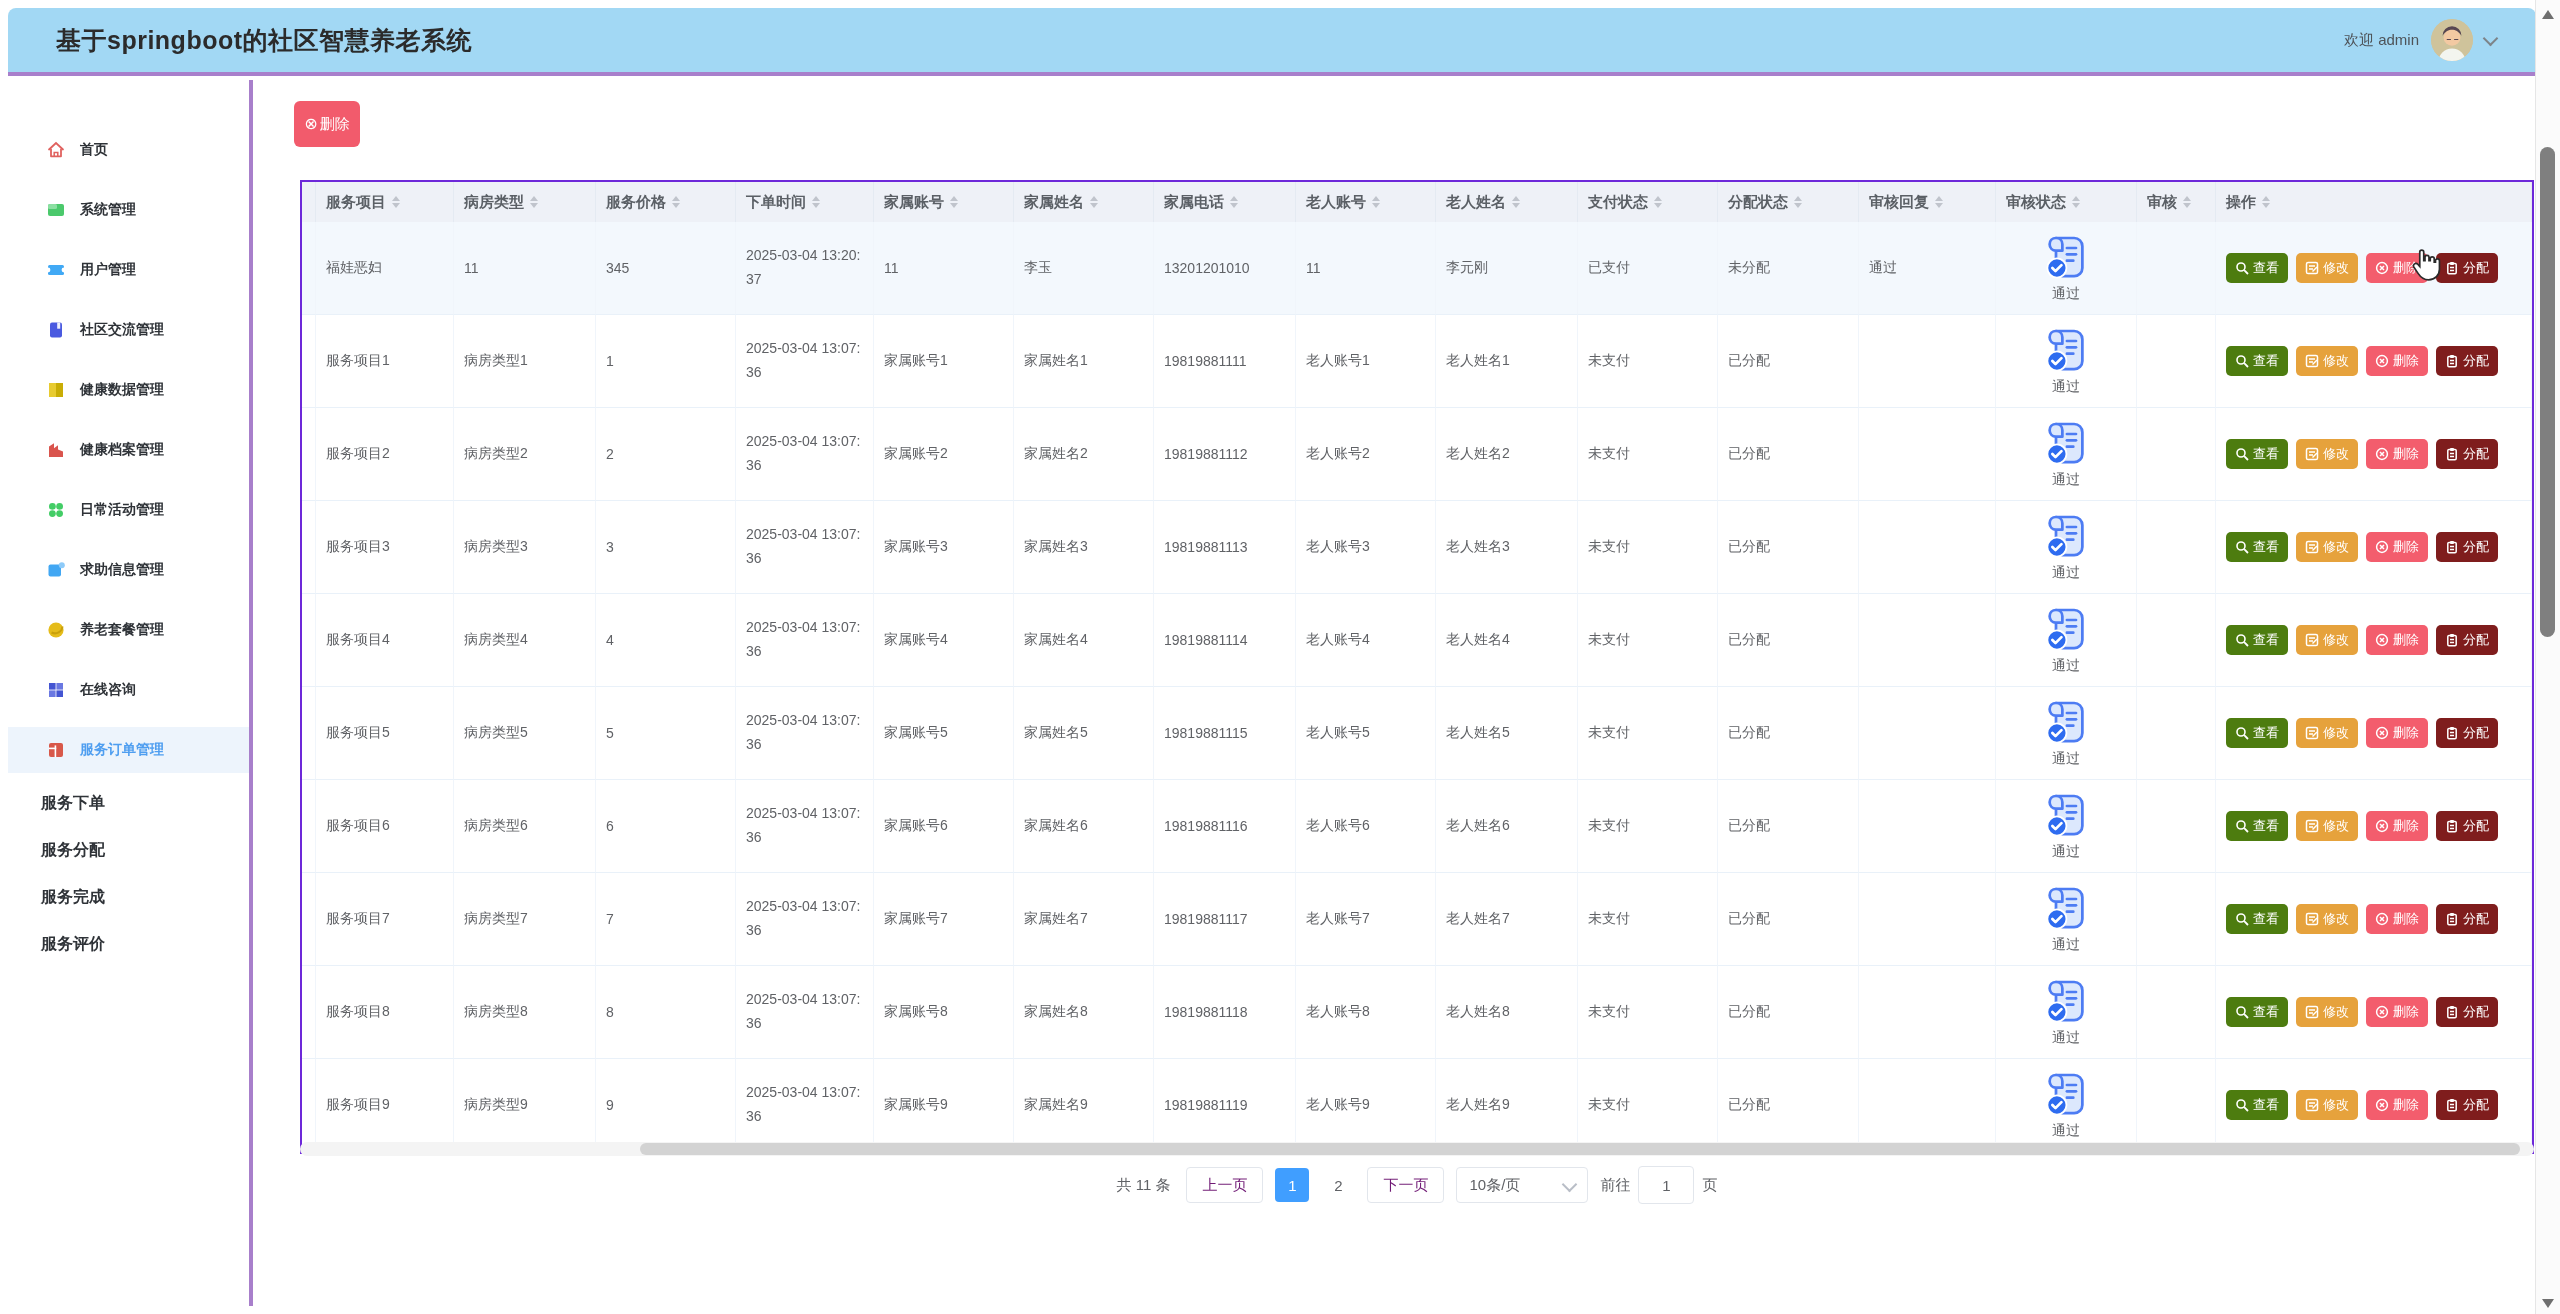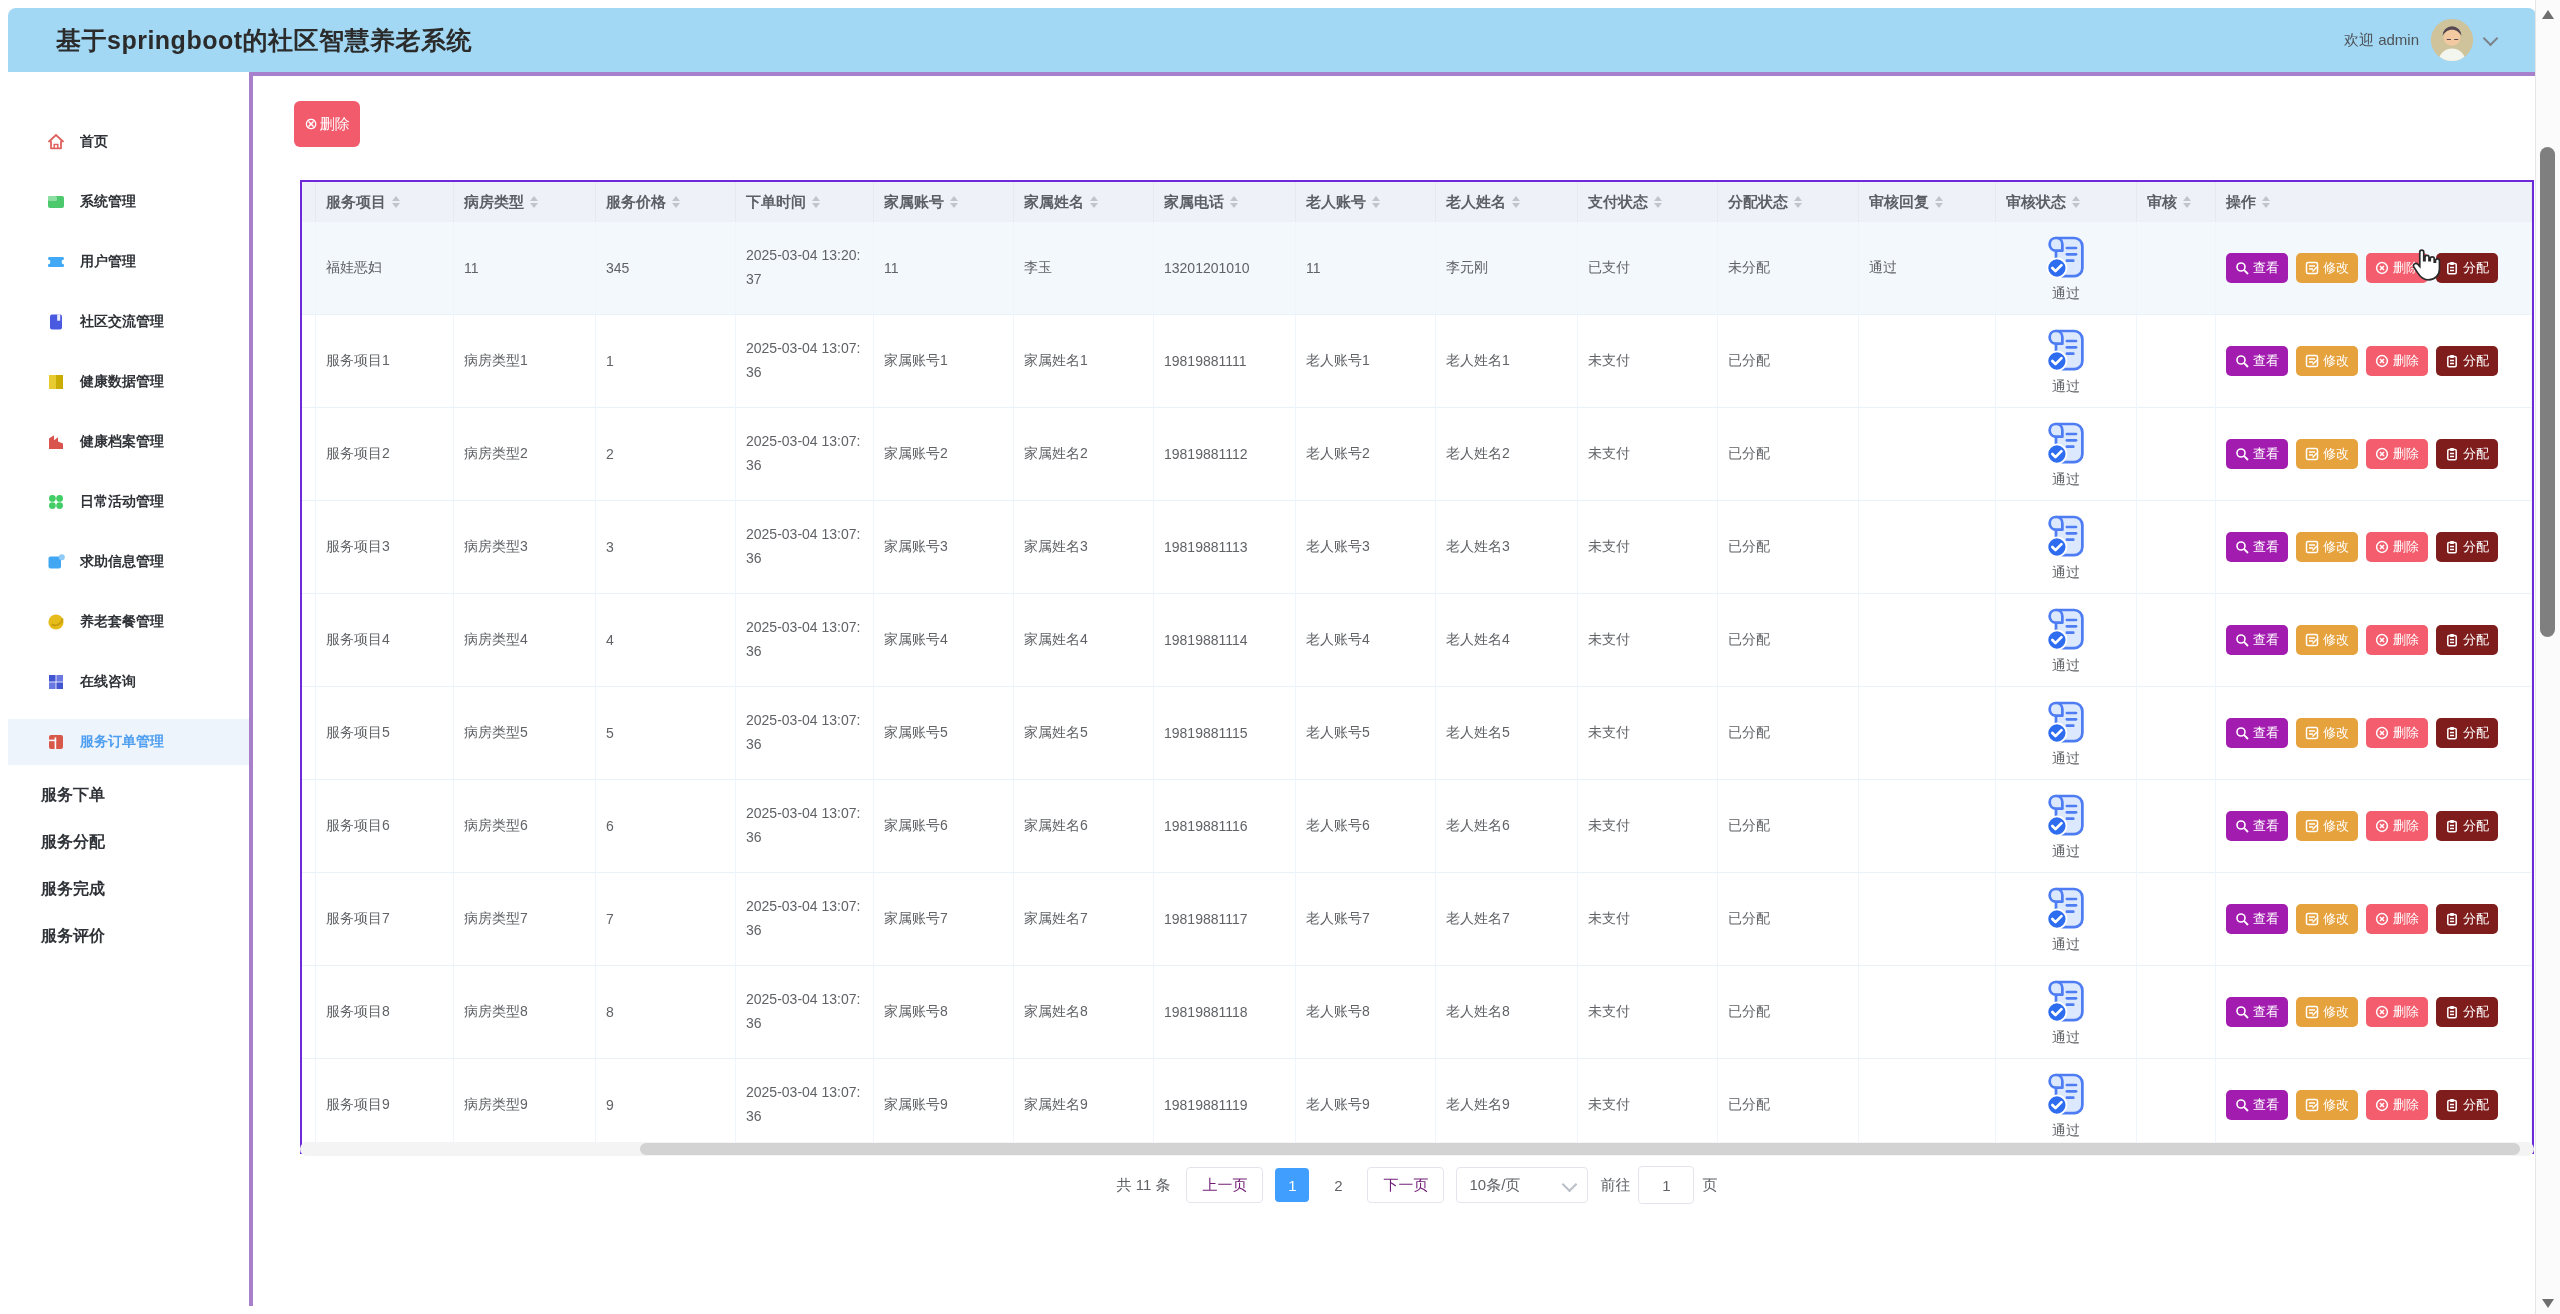--- a/index.html
+++ b/index.html
@@ -9,21 +9,21 @@
   .topbar{position:absolute;left:8px;top:8px;width:2528px;height:64px;background:#a2d8f4;
           border-radius:8px 8px 0 0;display:flex;align-items:center;}
   .topbar-title{margin-left:48px;font-size:25px;font-weight:bold;color:#2b2b2b;letter-spacing:.5px;}
   .topbar-right{position:absolute;right:40px;top:0;height:64px;display:flex;align-items:center;gap:12px;text-align:center;}
   .welcome{font-size:15px;color:#4e5358;}
   .avatar{width:42px;height:42px;border-radius:50%;overflow:hidden;background:#cfc39b;flex:0 0 auto;}
   .chev{width:9px;height:9px;border-right:2px solid #7d8489;border-bottom:2px solid #7d8489;
         transform:rotate(45deg);margin-top:-4px;}
   .purple-line{position:absolute;left:8px;top:72px;width:2528px;height:4px;background:#a87fcb;}
   
-  .sidebar{position:absolute;left:8px;top:72px;bottom:8px;width:245px;background:#fff;
+  .sidebar{position:absolute;left:8px;top:80px;bottom:8px;width:245px;background:#fff;
            border-right:4px solid #a87fcb;padding-top:40px;box-sizing:border-box;}
   .menu-item{height:60px;display:flex;align-items:center;gap:14px;padding-left:38px;cursor:pointer;}
   .menu-item .mi-label{font-size:14px;font-weight:bold;color:#2f3338;}
   .menu-item.active{background:#edf4fc;height:46px;margin:7px 0;}
   .menu-item.active .mi-label{color:#4f9ef0;}
   .mi-icon{width:20px;height:20px;flex:0 0 auto;}
   .sub-item{height:47px;display:flex;align-items:center;padding-left:33px;
             font-size:16px;font-weight:bold;color:#2f3338;cursor:pointer;}
   
   .main{position:absolute;left:257px;top:76px;right:24px;bottom:8px;background:#fff;}
@@ -47,21 +47,21 @@
   .c13{width:141px}.c14{width:79px}.c15{width:316px}
   .td.c4{word-break:break-all;line-height:1.7;}
   .td.c13{flex-direction:column;justify-content:center;gap:3px;}
   .td.c15{gap:8px;}
   .sort{display:inline-flex;flex-direction:column;gap:2px;margin-left:6px;}
   .sort i{width:0;height:0;border-left:4px solid transparent;border-right:4px solid transparent;display:block;}
   .sort .up{border-bottom:5px solid #c0c4cc;}
   .sort .dn{border-top:5px solid #c0c4cc;}
   .op{height:30px;padding:0 9px;border:none;border-radius:5px;color:#fff;font-size:13px;
       display:inline-flex;align-items:center;gap:4px;cursor:pointer;font-family:inherit;white-space:nowrap;}
-  .op-view{background:#a21caf}.op-edit{background:#e6a23c}.op-del{background:#f35d6d}.op-assign{background:#7f1d1d}
+  .op-view{background:#4d7c0f}.op-edit{background:#e6a23c}.op-del{background:#f35d6d}.op-assign{background:#7f1d1d}
   .audit-label{font-size:14px;color:#606266;}
   
   .hscroll{position:absolute;left:43px;top:1066px;width:2234px;height:14px;background:#f4f4f4;border-radius:7px;}
   .hthumb{position:absolute;left:340px;right:14px;top:1px;height:12px;background:#d3d3d3;border-radius:6px;}
   .vscroll{position:absolute;right:0;top:0;width:24px;height:1314px;background:#fbfbfb;border-left:1px solid #e6e6e6;}
   .vthumb{position:absolute;left:4px;width:15px;top:147px;height:490px;background:#7f7f7f;border-radius:8px;}
   .varrow{position:absolute;left:6px;width:0;height:0;border-left:6px solid transparent;border-right:6px solid transparent;}
   .varrow.up{top:10px;border-bottom:9px solid #6f6f6f;}
   .varrow.down{bottom:6px;border-top:9px solid #6f6f6f;}
   

